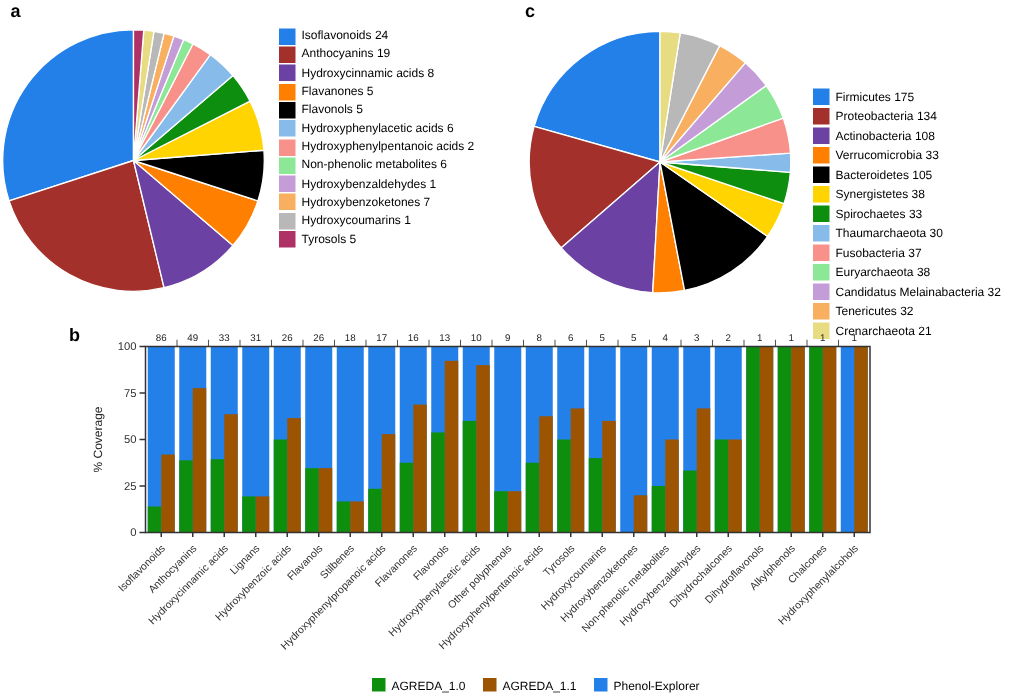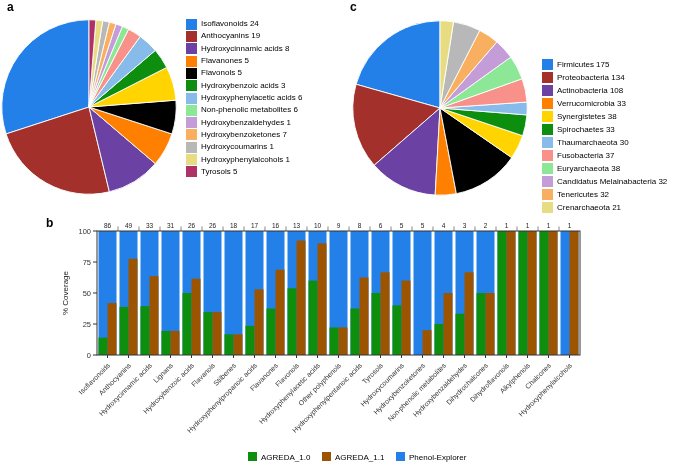--- a/index.html
+++ b/index.html
@@ -57,46 +57,42 @@
       </div>
       <div class="lrow">
         <span class="swatch" style="background: rgb(255, 128, 0);"></span>
         <span class="ltext">Flavanones 5</span>
       </div>
       <div class="lrow">
         <span class="swatch" style="background: rgb(0, 0, 0);"></span>
         <span class="ltext">Flavonols 5</span>
       </div>
       <div class="lrow">
-        <span class="swatch" style="background: rgb(14, 142, 14);"></span>
-        <span class="ltext">Hydroxybenzoic acids 3</span>
-      </div>
-      <div class="lrow">
         <span class="swatch" style="background: rgb(135, 188, 234);"></span>
         <span class="ltext">Hydroxyphenylacetic acids 6</span>
       </div>
       <div class="lrow">
+        <span class="swatch" style="background: rgb(247, 145, 138);"></span>
+        <span class="ltext">Hydroxyphenylpentanoic acids 2</span>
+      </div>
+      <div class="lrow">
         <span class="swatch" style="background: rgb(140, 232, 150);"></span>
         <span class="ltext">Non-phenolic metabolites 6</span>
       </div>
       <div class="lrow">
         <span class="swatch" style="background: rgb(196, 157, 216);"></span>
         <span class="ltext">Hydroxybenzaldehydes 1</span>
       </div>
       <div class="lrow">
         <span class="swatch" style="background: rgb(248, 176, 96);"></span>
         <span class="ltext">Hydroxybenzoketones 7</span>
       </div>
       <div class="lrow">
         <span class="swatch" style="background: rgb(184, 184, 184);"></span>
         <span class="ltext">Hydroxycoumarins 1</span>
-      </div>
-      <div class="lrow">
-        <span class="swatch" style="background: rgb(232, 220, 130);"></span>
-        <span class="ltext">Hydroxyphenylalcohols 1</span>
       </div>
       <div class="lrow">
         <span class="swatch" style="background: rgb(175, 50, 102);"></span>
         <span class="ltext">Tyrosols 5</span>
       </div>
     </div>
 
   <div id="pie-c" class="pie" style="left:352px;top:20px;"><svg width="176" height="176" viewBox="0 0 176 176">
         <path d="M 88 88 L 88.00 0.80 A 87.2 87.2 0 0 0 4.09 64.26 Z" fill="#2380E8" stroke="#ffffff" stroke-width="0.9" stroke-linejoin="round"></path>
         <path d="M 88 88 L 4.09 64.26 A 87.2 87.2 0 0 0 22.21 145.24 Z" fill="#A3302A" stroke="#ffffff" stroke-width="0.9" stroke-linejoin="round"></path>
@@ -122,20 +118,24 @@
         <span class="swatch" style="background: rgb(163, 48, 42);"></span>
         <span class="ltext">Proteobacteria 134</span>
       </div>
       <div class="lrow">
         <span class="swatch" style="background: rgb(107, 65, 163);"></span>
         <span class="ltext">Actinobacteria 108</span>
       </div>
       <div class="lrow">
         <span class="swatch" style="background: rgb(255, 128, 0);"></span>
         <span class="ltext">Verrucomicrobia 33</span>
+      </div>
+      <div class="lrow">
+        <span class="swatch" style="background: rgb(0, 0, 0);"></span>
+        <span class="ltext">Bacteroidetes 105</span>
       </div>
       <div class="lrow">
         <span class="swatch" style="background: rgb(255, 212, 0);"></span>
         <span class="ltext">Synergistetes 38</span>
       </div>
       <div class="lrow">
         <span class="swatch" style="background: rgb(14, 142, 14);"></span>
         <span class="ltext">Spirochaetes 33</span>
       </div>
       <div class="lrow">

